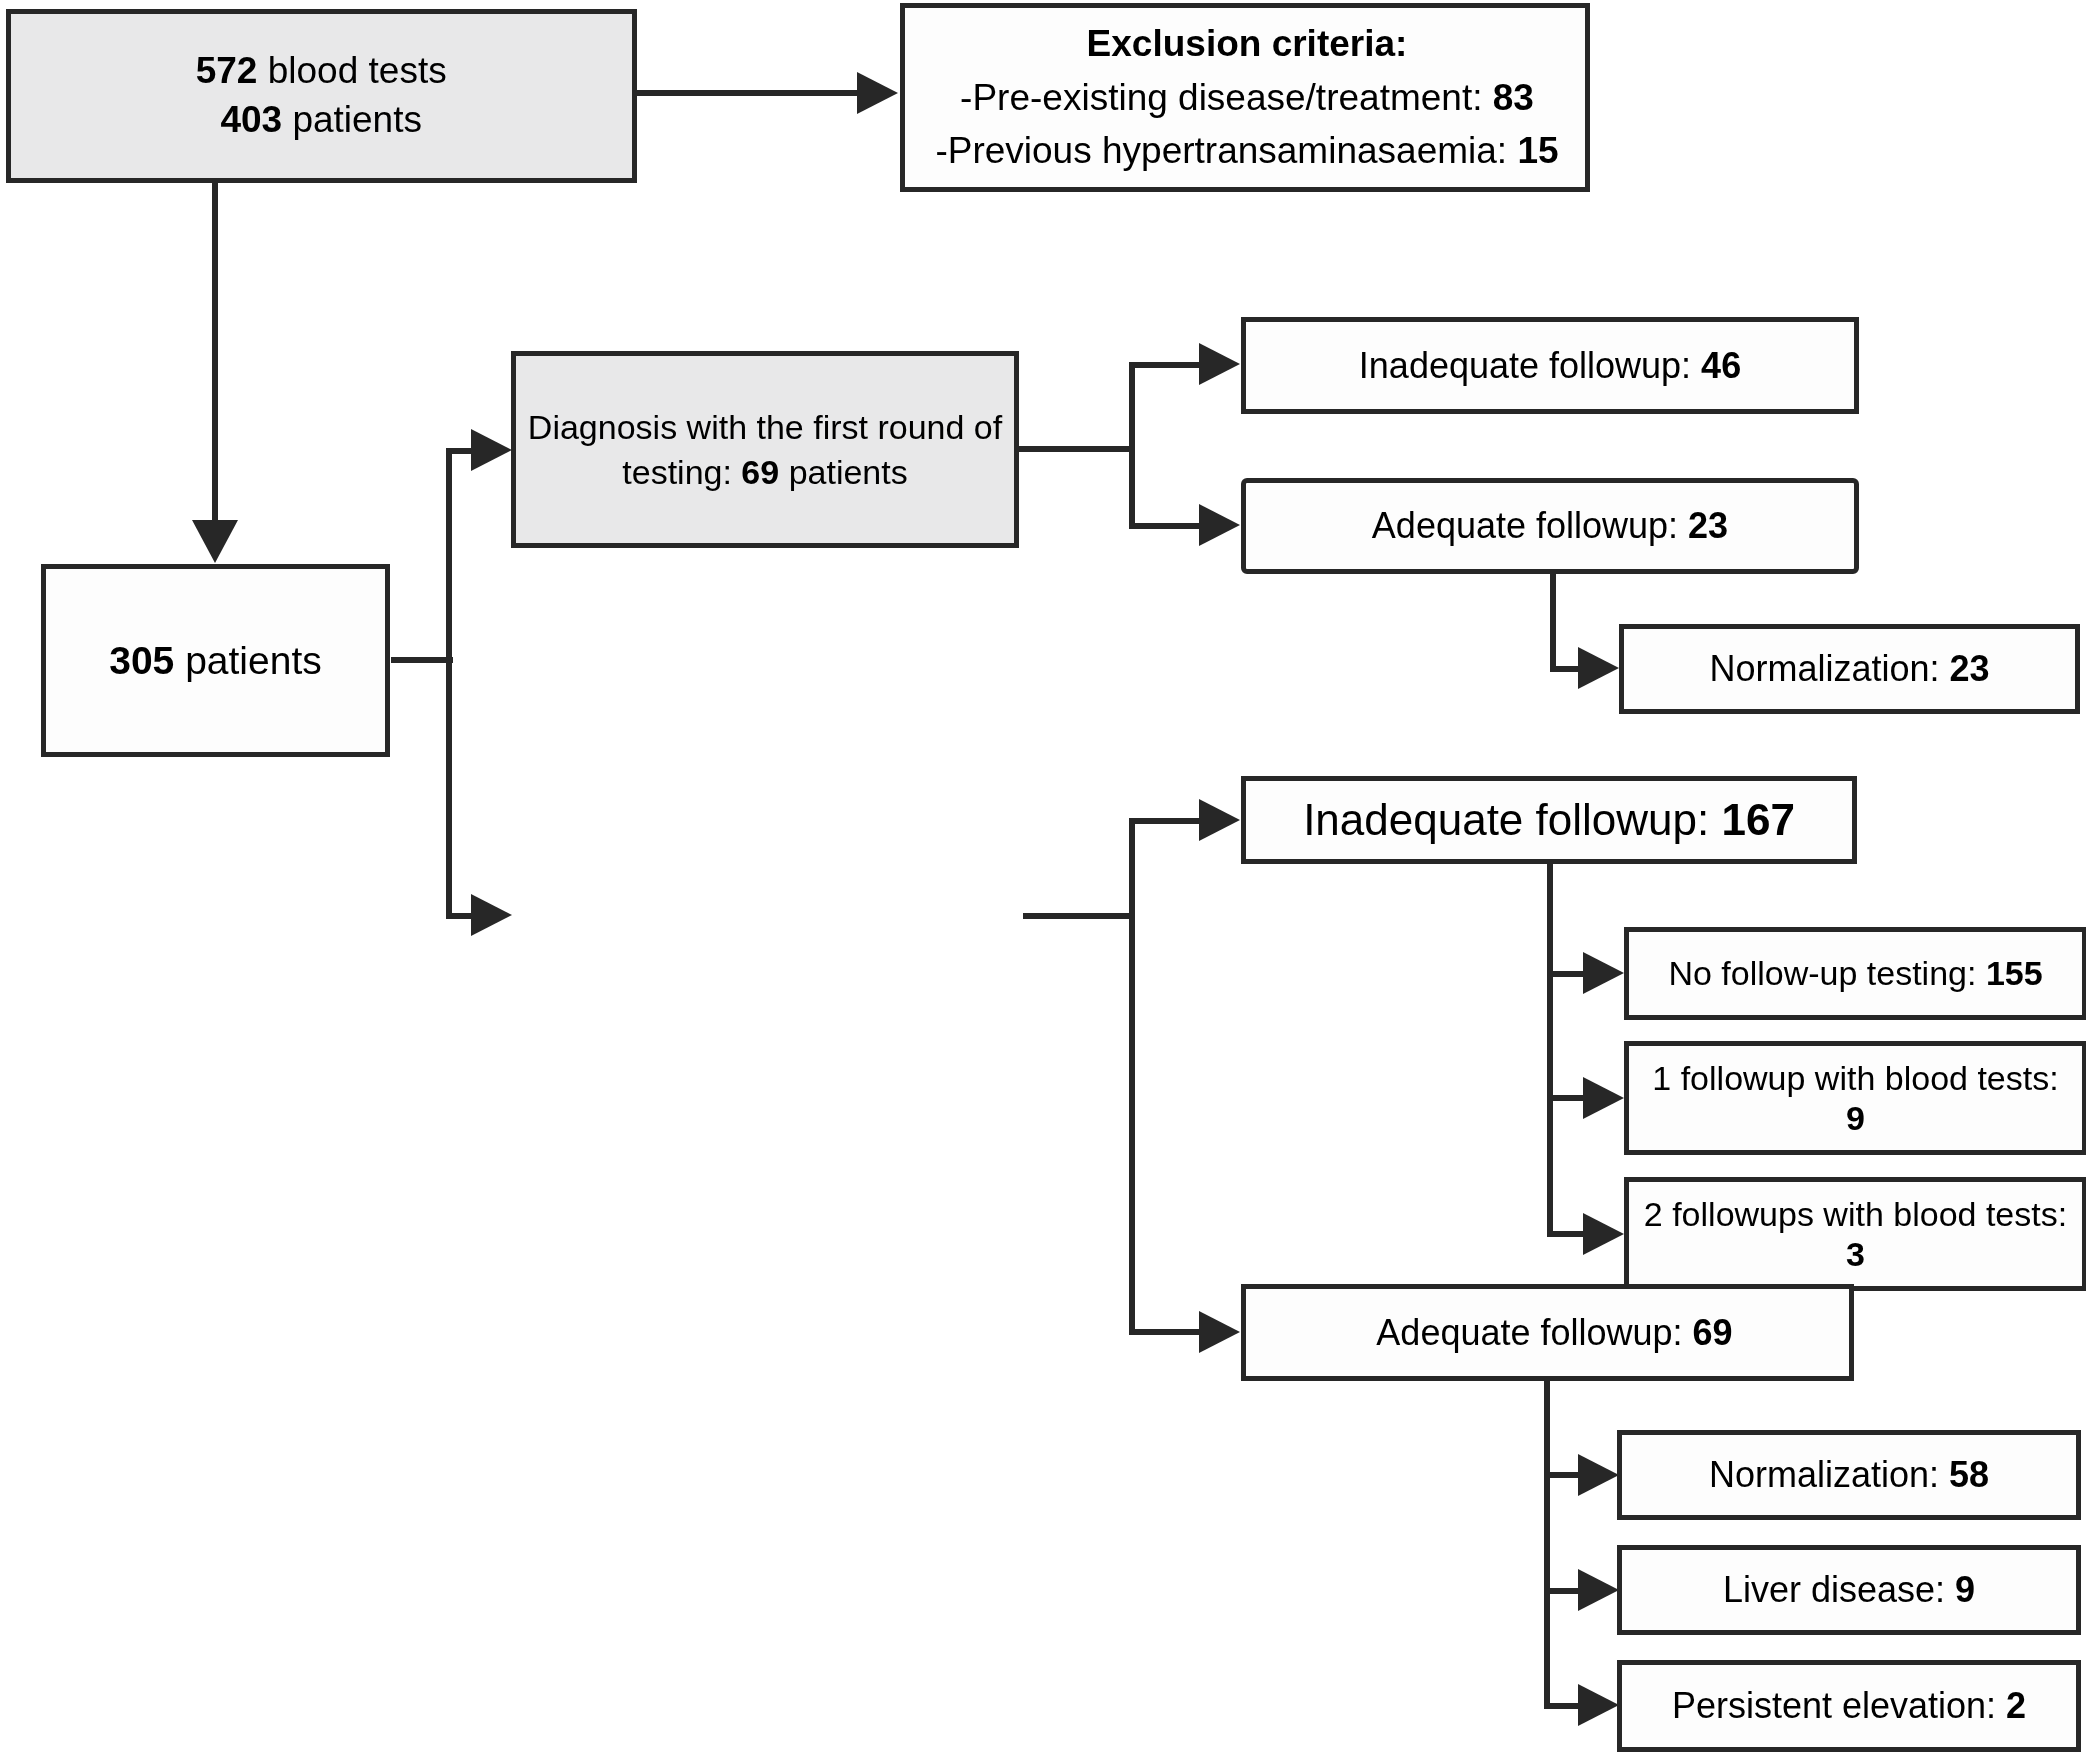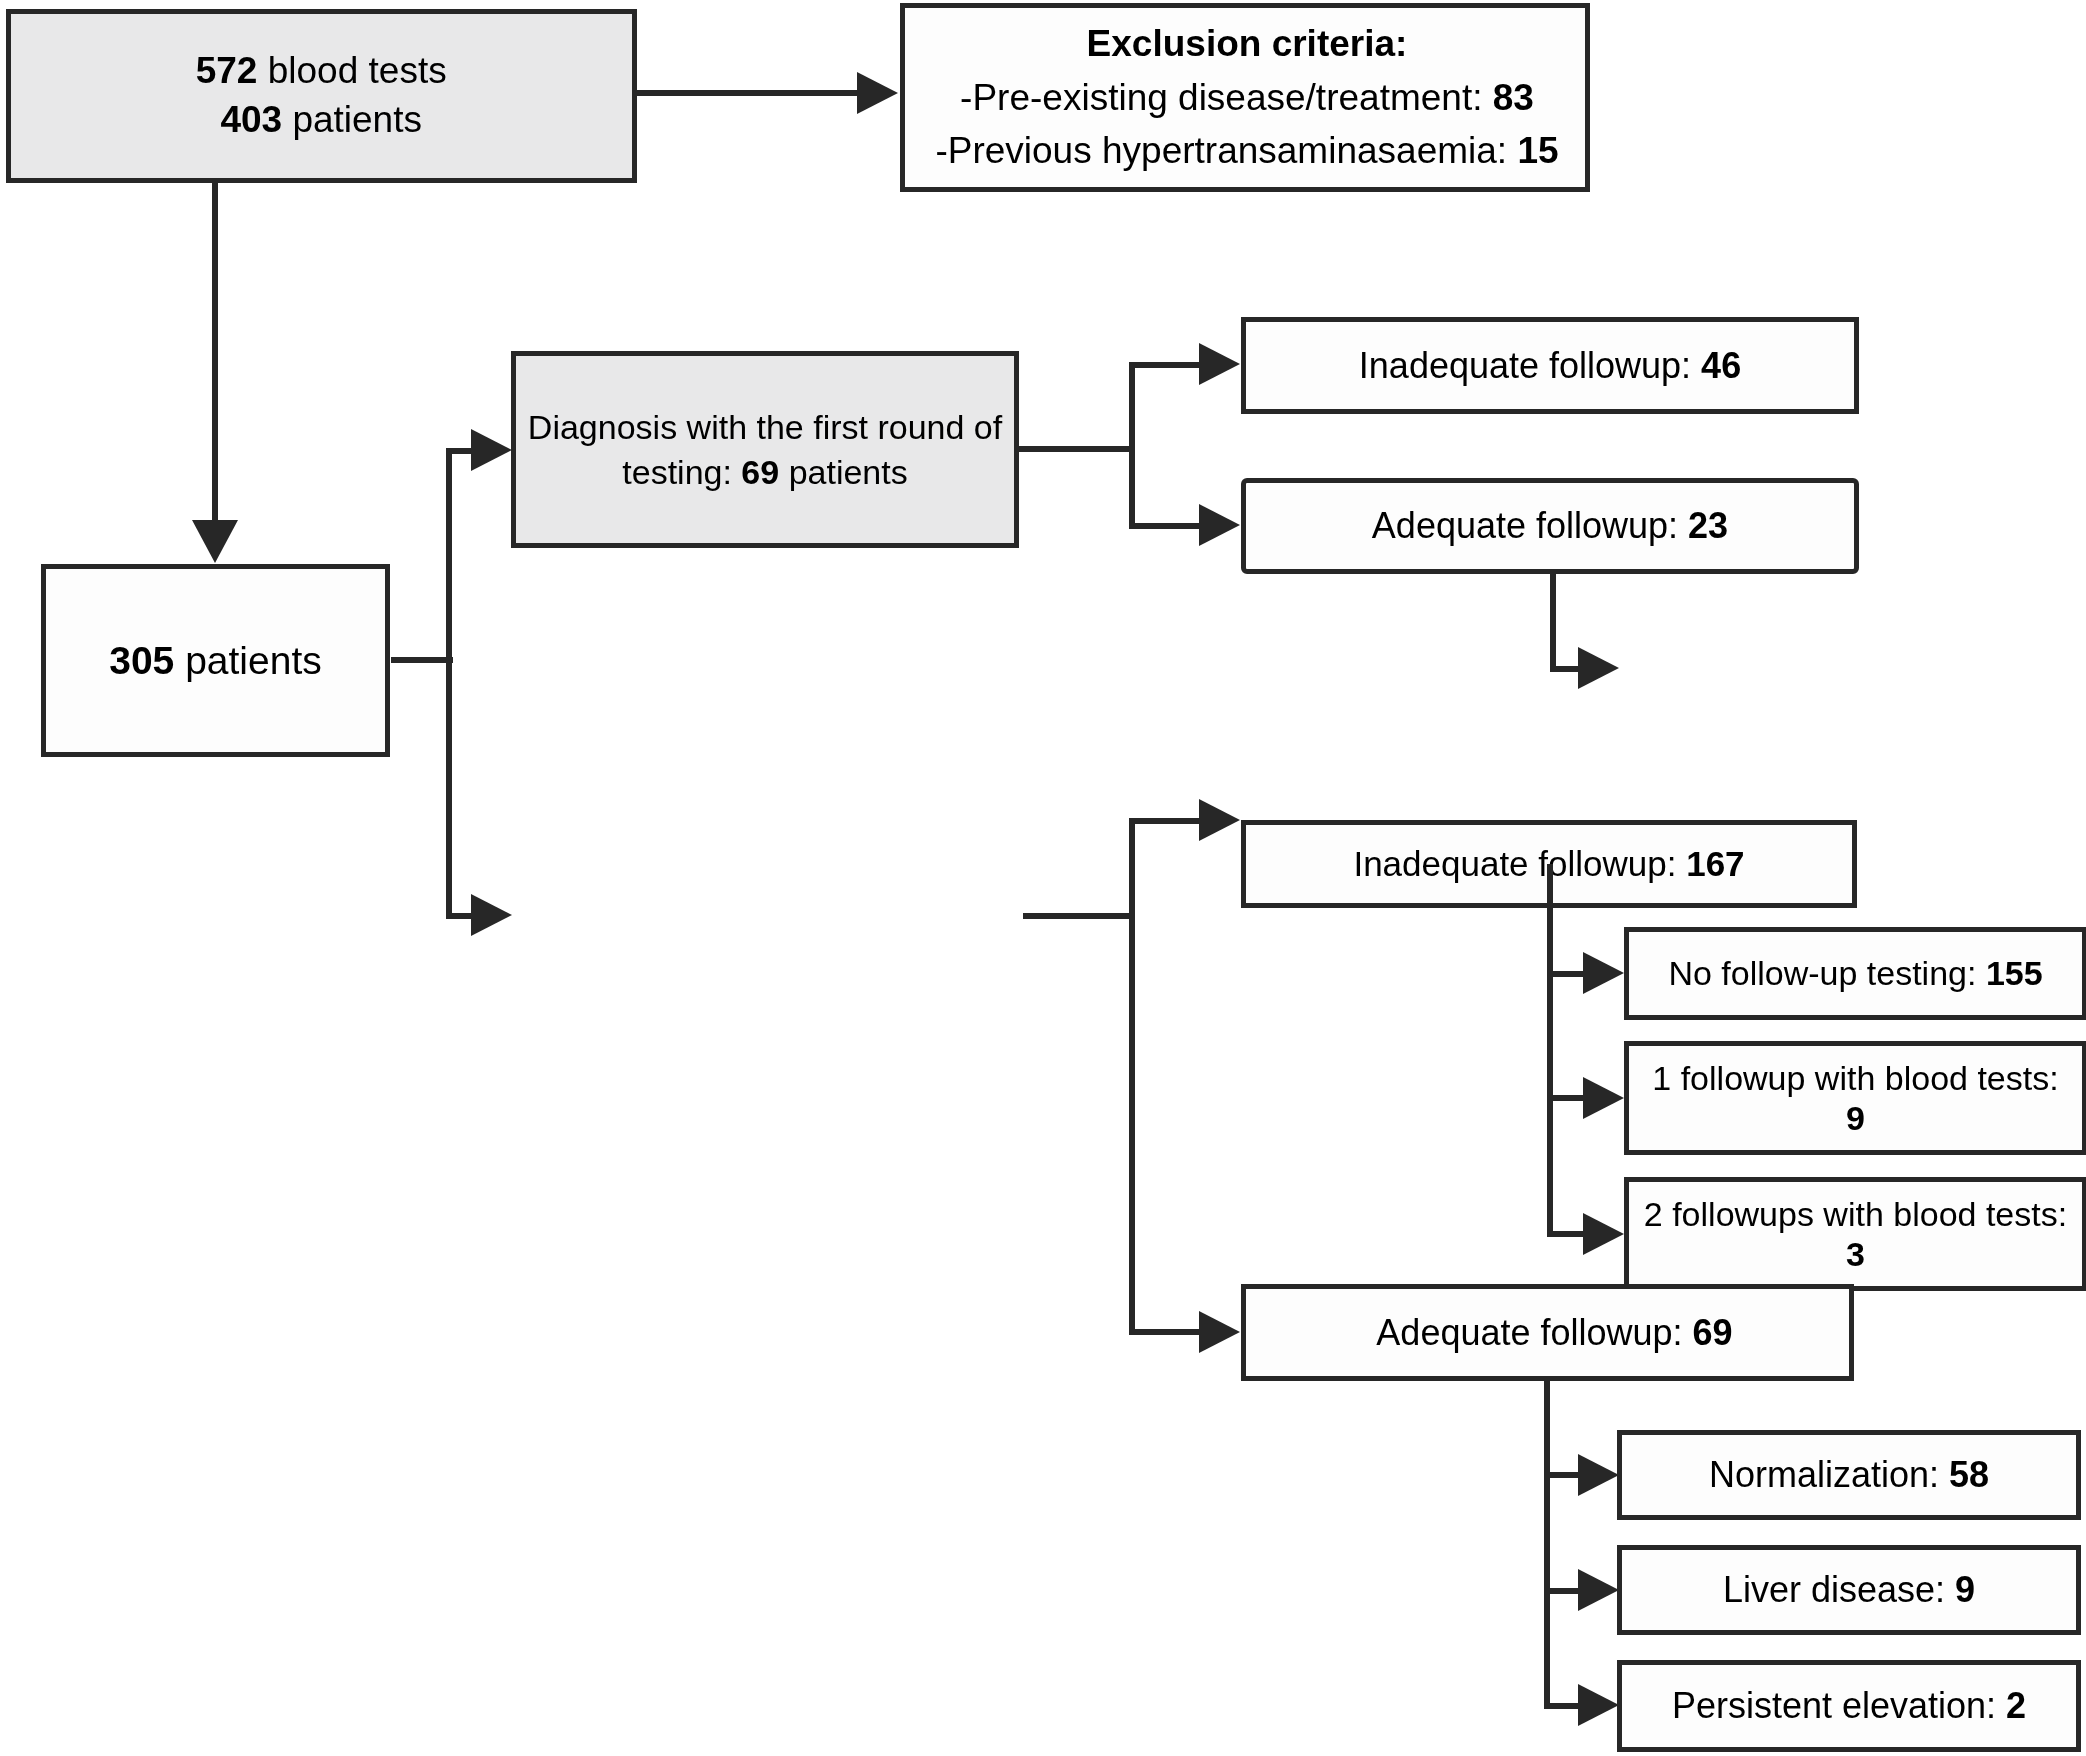--- a/index.html
+++ b/index.html
@@ -46,23 +46,26 @@
   </div>
 
   <div class="box" style="left:1241px;top:317px;width:618px;height:97px;font-size:36px;">
     <div class="bl"><span>Inadequate followup: </span><b>46</b></div>
   </div>
 
   <div class="box" style="left:1241px;top:478px;width:618px;height:96px;font-size:36px;border-radius:6px;">
     <div class="bl"><span>Adequate followup: </span><b>23</b></div>
   </div>
 
+  <div class="box" style="left:1619px;top:624px;width:461px;height:90px;font-size:36px;">
+    <div class="bl"><span>Normalization: </span><b>23</b></div>
+  </div>
 
 
-  <div class="box" style="left:1241px;top:776px;width:616px;height:88px;font-size:35px;margin-top:44px;">
+  <div class="box" style="left:1241px;top:776px;width:616px;height:88px;font-size:44px;">
     <div class="bl"><span>Inadequate followup: </span><b>167</b></div>
   </div>
 
   <div class="box" style="left:1624px;top:927px;width:463px;height:93px;font-size:34px;">
     <div class="bl"><span>No follow-up testing: </span><b>155</b></div>
   </div>
 
   <div class="box" style="left:1624px;top:1041px;width:463px;height:114px;font-size:34px;line-height:1.18;">
     <div class="bl"><span>1 followup with blood tests: </span><b>9</b></div>
   </div>

